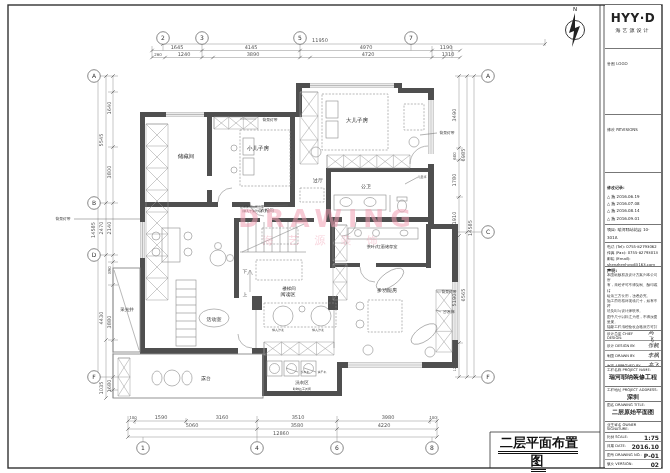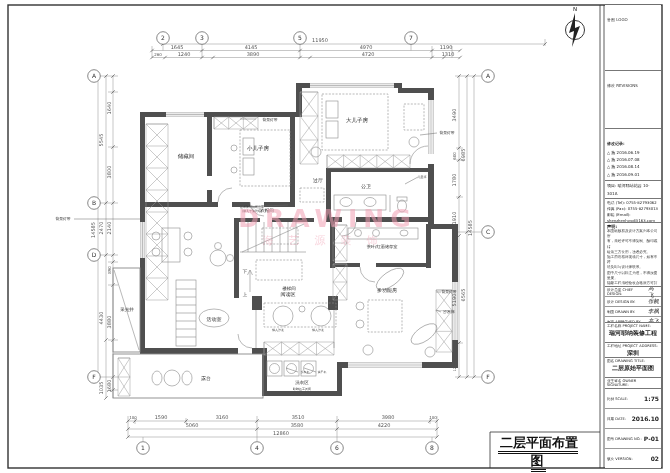--- a/index.html
+++ b/index.html
@@ -320,20 +320,24 @@
   <div id="watermark">
     <div class="w1">DRAWING</div>
     <div class="w2">海艺源装饰</div>
   </div>
 
   <div id="caption">
     <span>二层平面布置图</span>
   </div>
 
   <div id="titleblock">
+    <div class="tb-sec tb-logo">
+      <div class="big">HYY·D</div>
+      <div class="sub">海艺源设计</div>
+    </div>
     <div class="tb-sec tb-empty1">
       <span class="tb-label">备图 LOGO</span>
     </div>
     <div class="tb-sec tb-empty2">
       <span class="tb-label">修改 REVISIONS</span>
     </div>
     <div class="tb-sec tb-revs">
       <span class="tb-label" style="font-weight:bold">修改记录:</span>
       <div id="rev-list">
           <div>△ 施 2016.06.19</div>

